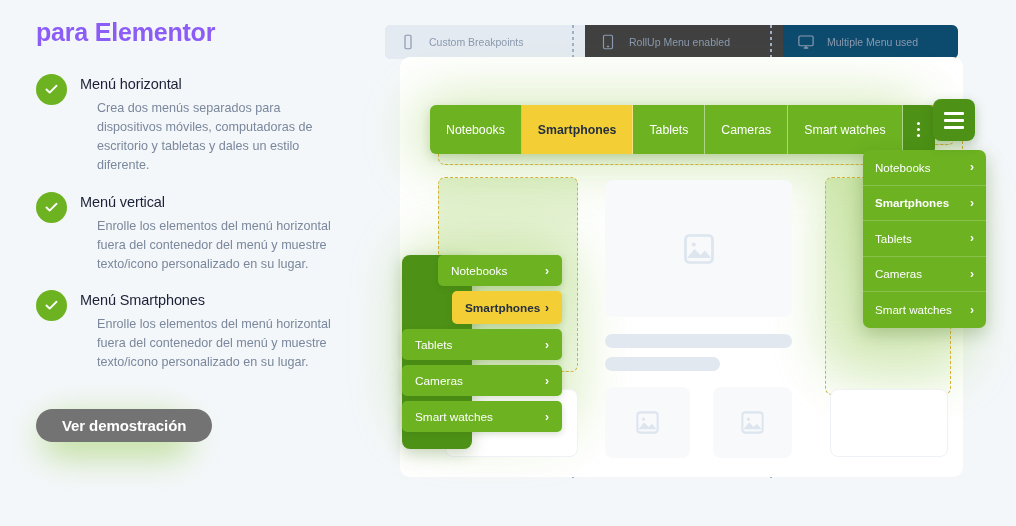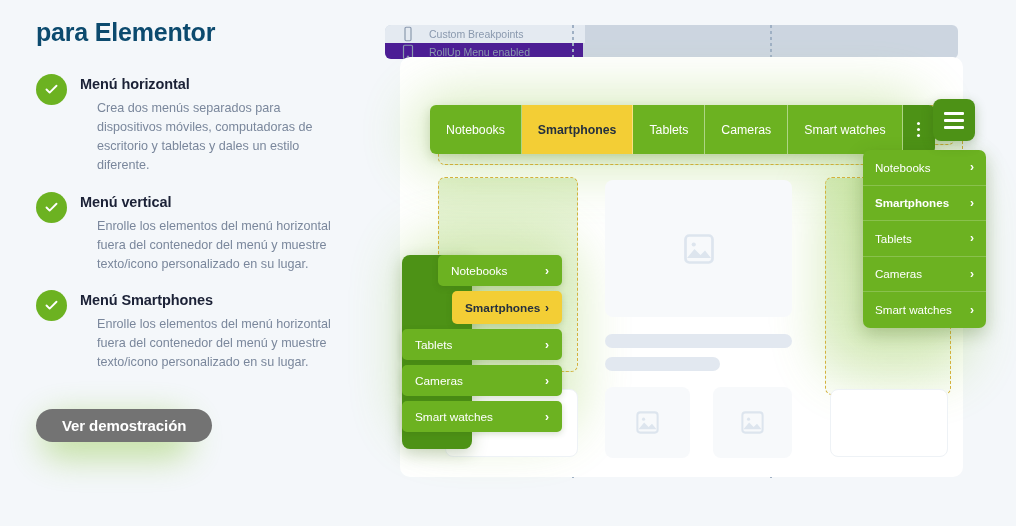--- a/index.html
+++ b/index.html
@@ -17,21 +17,21 @@
   .left-panel {
     position: absolute;
     left: 0; top: 0;
     width: 372px; height: 526px;
     padding: 18px 30px 0 36px;
   }
 
   .page-title {
     font-size: 25px;
     font-weight: 700;
-    color: #0c4a6e;
+    color: #8b5cf6;
     letter-spacing: -0.2px;
     margin-bottom: 26px;
   }
 
   .feature {
     display: flex;
     margin-bottom: 15px;
   }
 
   .check-circle {
@@ -44,21 +44,21 @@
     display: flex;
     align-items: center;
     justify-content: center;
   }
   .check-circle svg { display: block; }
 
   .feature-body { flex: 1 1 auto; padding-top: 3px; }
 
   .feature-title {
     font-size: 14.5px;
-    font-weight: 700;
+    font-weight: 400;
     color: #1b2136;
     margin-bottom: 7px;
     letter-spacing: -0.1px;
   }
 
   .feature-desc {
     font-size: 12.6px;
     line-height: 1.52;
     color: #7a879c;
     margin-left: 17px;
@@ -102,31 +102,30 @@
 
   
   .statusbar {
     position: absolute;
     left: 13px; top: 25px;
     width: 573px; height: 34px;
     background: #ccd5e0;
     border-radius: 6px;
     display: flex;
     overflow: hidden;
-    flex-direction: column;
   }
   .status-seg {
     display: flex;
     align-items: center;
     gap: 12px;
     padding-left: 14px;
     position: relative;
   }
   .status-seg:nth-child(1) { width: 200px; background: #e4eaf1; }
-  .status-seg:nth-child(2) { width: 198px; background: #4c1d95; }
+  .status-seg:nth-child(2) { width: 198px; background: #404040; }
   .status-seg:nth-child(3) { width: 175px; background: #0c4a6e; }
   .status-icon { width: 18px; height: 18px; flex: 0 0 auto; color: #8a99ae; }
   .status-icon svg { display: block; }
   .status-label {
     font-size: 10.5px;
     color: #8a99ae;
   }
 
   
   .guide {

